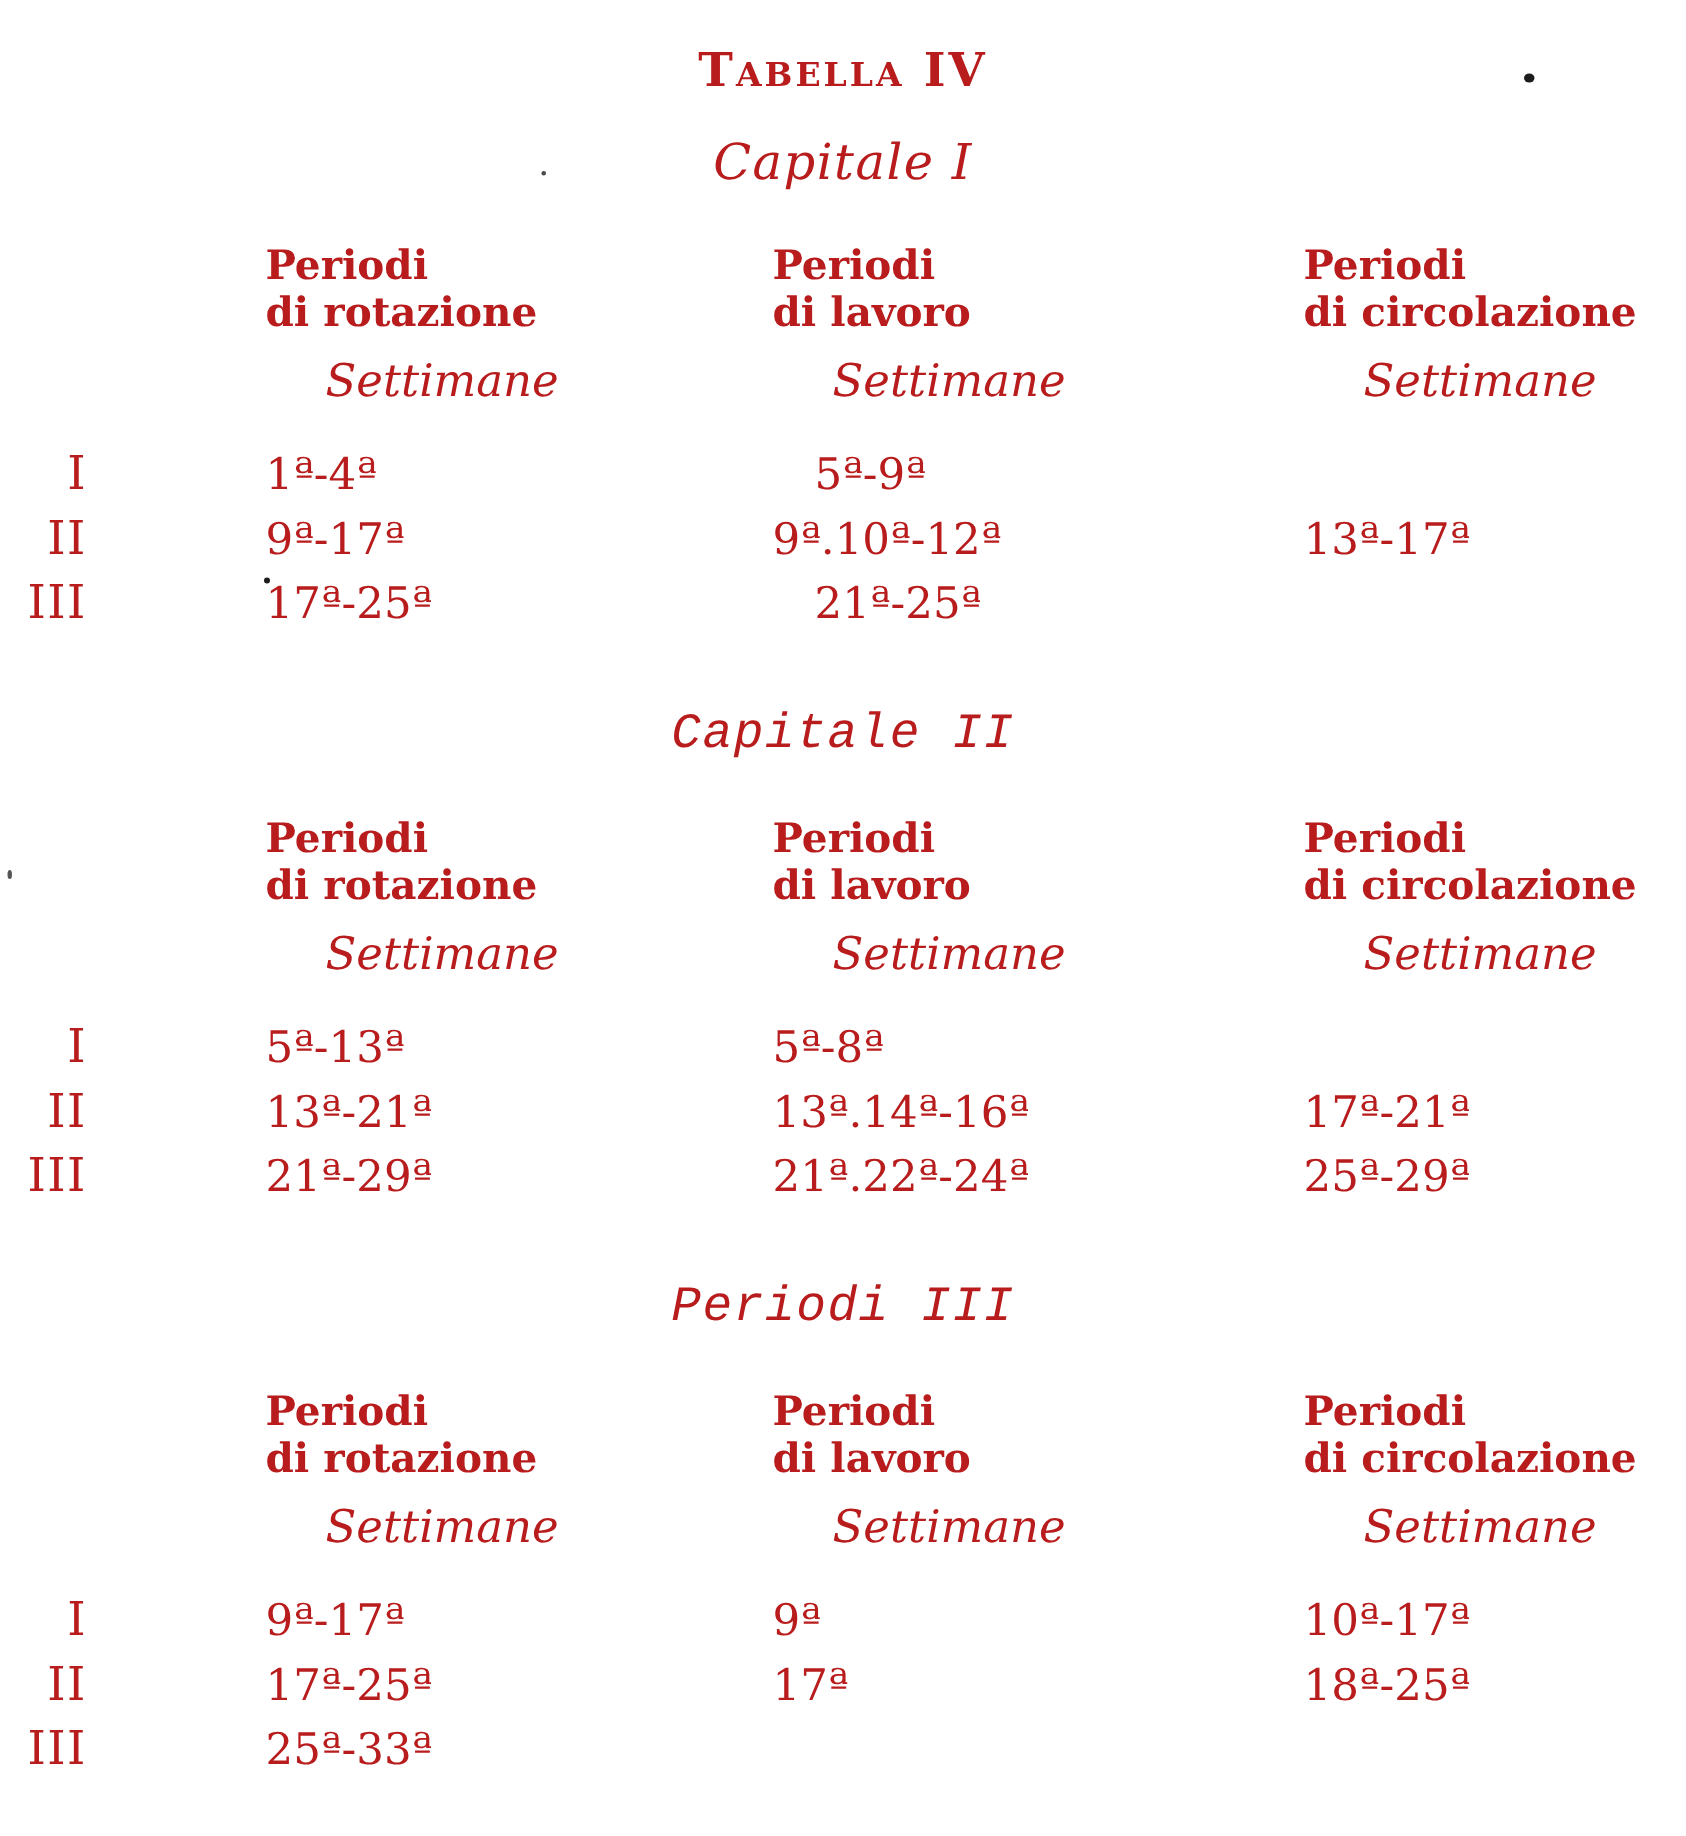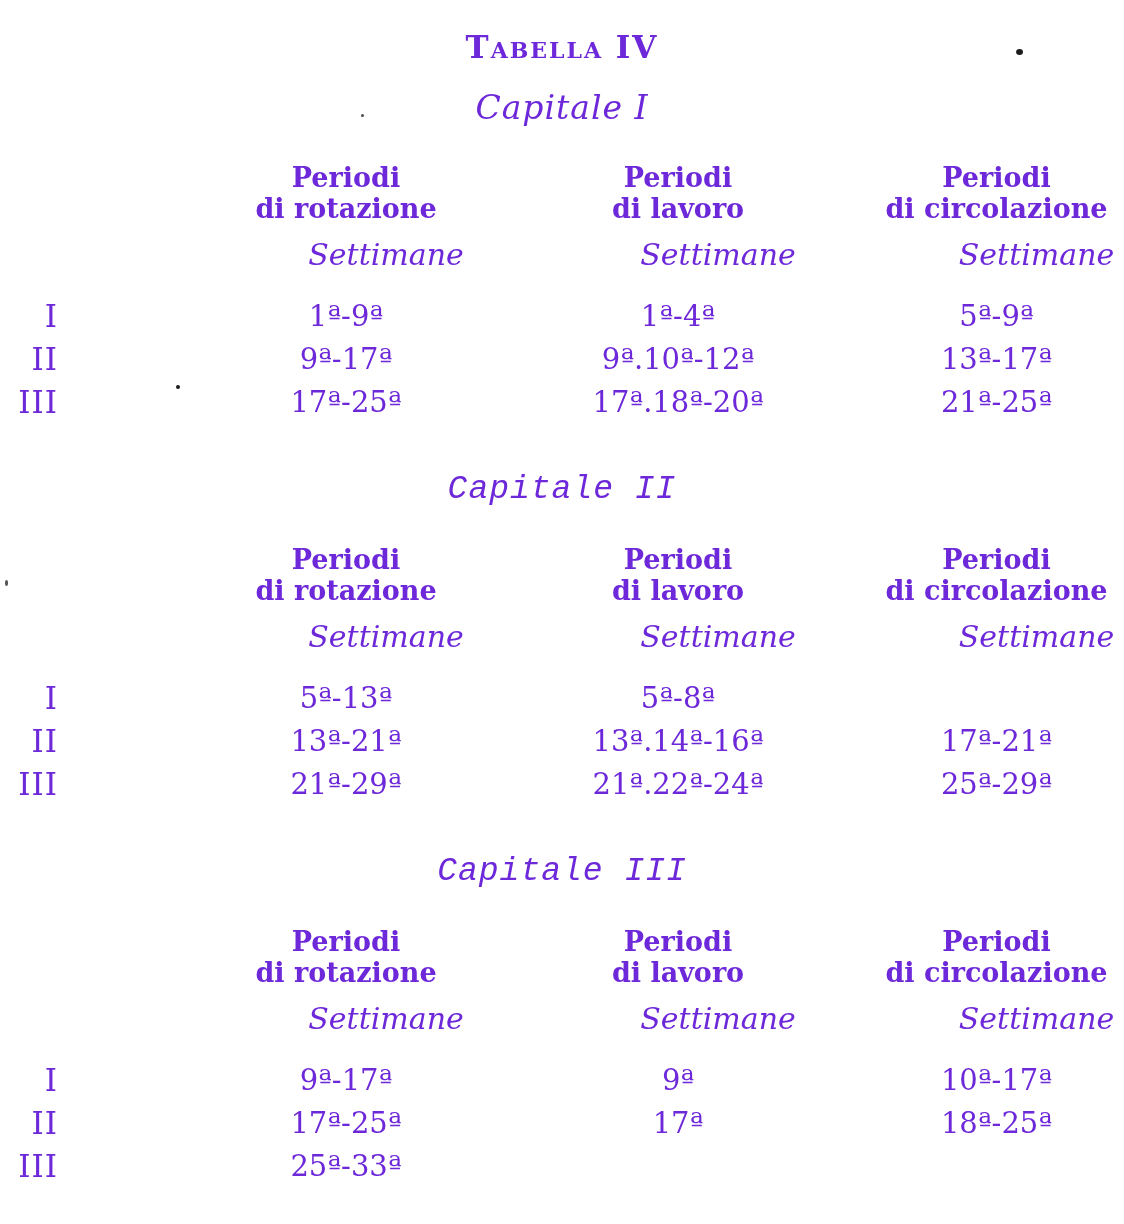--- a/index.html
+++ b/index.html
@@ -1,21 +1,21 @@
 <!DOCTYPE html>
 <html><head>
 <meta charset="utf-8">
 <style>
   html, body { margin: 0; padding: 0; background: #ffffff; }
   .page {
     position: relative;
     width: 1124px;
     height: 1224px;
     background: #ffffff;
-    color: #6d28d9;
+    color: #b91c1c;
     font-family: "DejaVu Serif", serif;
     overflow: hidden;
   }
   .title {
     margin: 0;
     padding-top: 24px;
     text-align: center;
     font-size: 31px;
     line-height: 46px;
     font-weight: 600;
@@ -35,21 +35,21 @@
   .capitale.s2, .capitale.s3 { margin-top: 44px; font-family: Liberation Mono, monospace; }
 
   .row {
     display: grid;
     grid-template-columns: 177px 338px 326px 283px;
   }
   .row.head { margin-top: 32px; }
   .row.unit { margin-top: 15px; padding-left: 40px; }
   .row.first { margin-top: 24px; }
 
-  .cell { text-align: center; white-space: nowrap; }
+  .cell { text-align: left; white-space: nowrap; }
   .cell.c3 { padding-left: 28px; }
 
   .colhead { font-weight: bold; font-size: 27px; line-height: 31px; }
   .settimane { font-style: italic; font-size: 30px; line-height: 32px; }
   .val { font-size: 29px; line-height: 43px; }
   .rowlabel {
     text-align: right;
     padding-right: 119px;
     font-size: 31px;
     line-height: 43px;
@@ -91,34 +91,32 @@
       </div>
     </div>
     <div class="row unit">
       <div class="cell"></div>
       <div class="cell settimane">Settimane</div>
       <div class="cell settimane">Settimane</div>
       <div class="cell settimane c3">Settimane</div>
     </div>
     <div class="row first">
       <div class="cell rowlabel">I</div>
-      <div class="cell val">1ª-9ª</div>
       <div class="cell val">1ª-4ª</div>
       <div class="cell val c3">5ª-9ª</div>
     </div>
     <div class="row">
       <div class="cell rowlabel">II</div>
       <div class="cell val">9ª-17ª</div>
       <div class="cell val">9ª.10ª-12ª</div>
       <div class="cell val c3">13ª-17ª</div>
     </div>
     <div class="row">
       <div class="cell rowlabel">III</div>
       <div class="cell val">17ª-25ª</div>
-      <div class="cell val">17ª.18ª-20ª</div>
       <div class="cell val c3">21ª-25ª</div>
     </div>
   </section>
 
   <section>
     <h2 class="capitale s2">Capitale II</h2>
     <div class="row head">
       <div class="cell"></div>
       <div class="cell colhead">
         <div>Periodi</div>
@@ -152,21 +150,21 @@
     </div>
     <div class="row">
       <div class="cell rowlabel">III</div>
       <div class="cell val">21ª-29ª</div>
       <div class="cell val">21ª.22ª-24ª</div>
       <div class="cell val c3">25ª-29ª</div>
     </div>
   </section>
 
   <section>
-    <h2 class="capitale s3">Capitale III</h2>
+    <h2 class="capitale s3">Periodi III</h2>
     <div class="row head">
       <div class="cell"></div>
       <div class="cell colhead">
         <div>Periodi</div>
         <div>di rotazione</div>
       </div>
       <div class="cell colhead">
         <div>Periodi</div>
         <div>di lavoro</div>
       </div>

